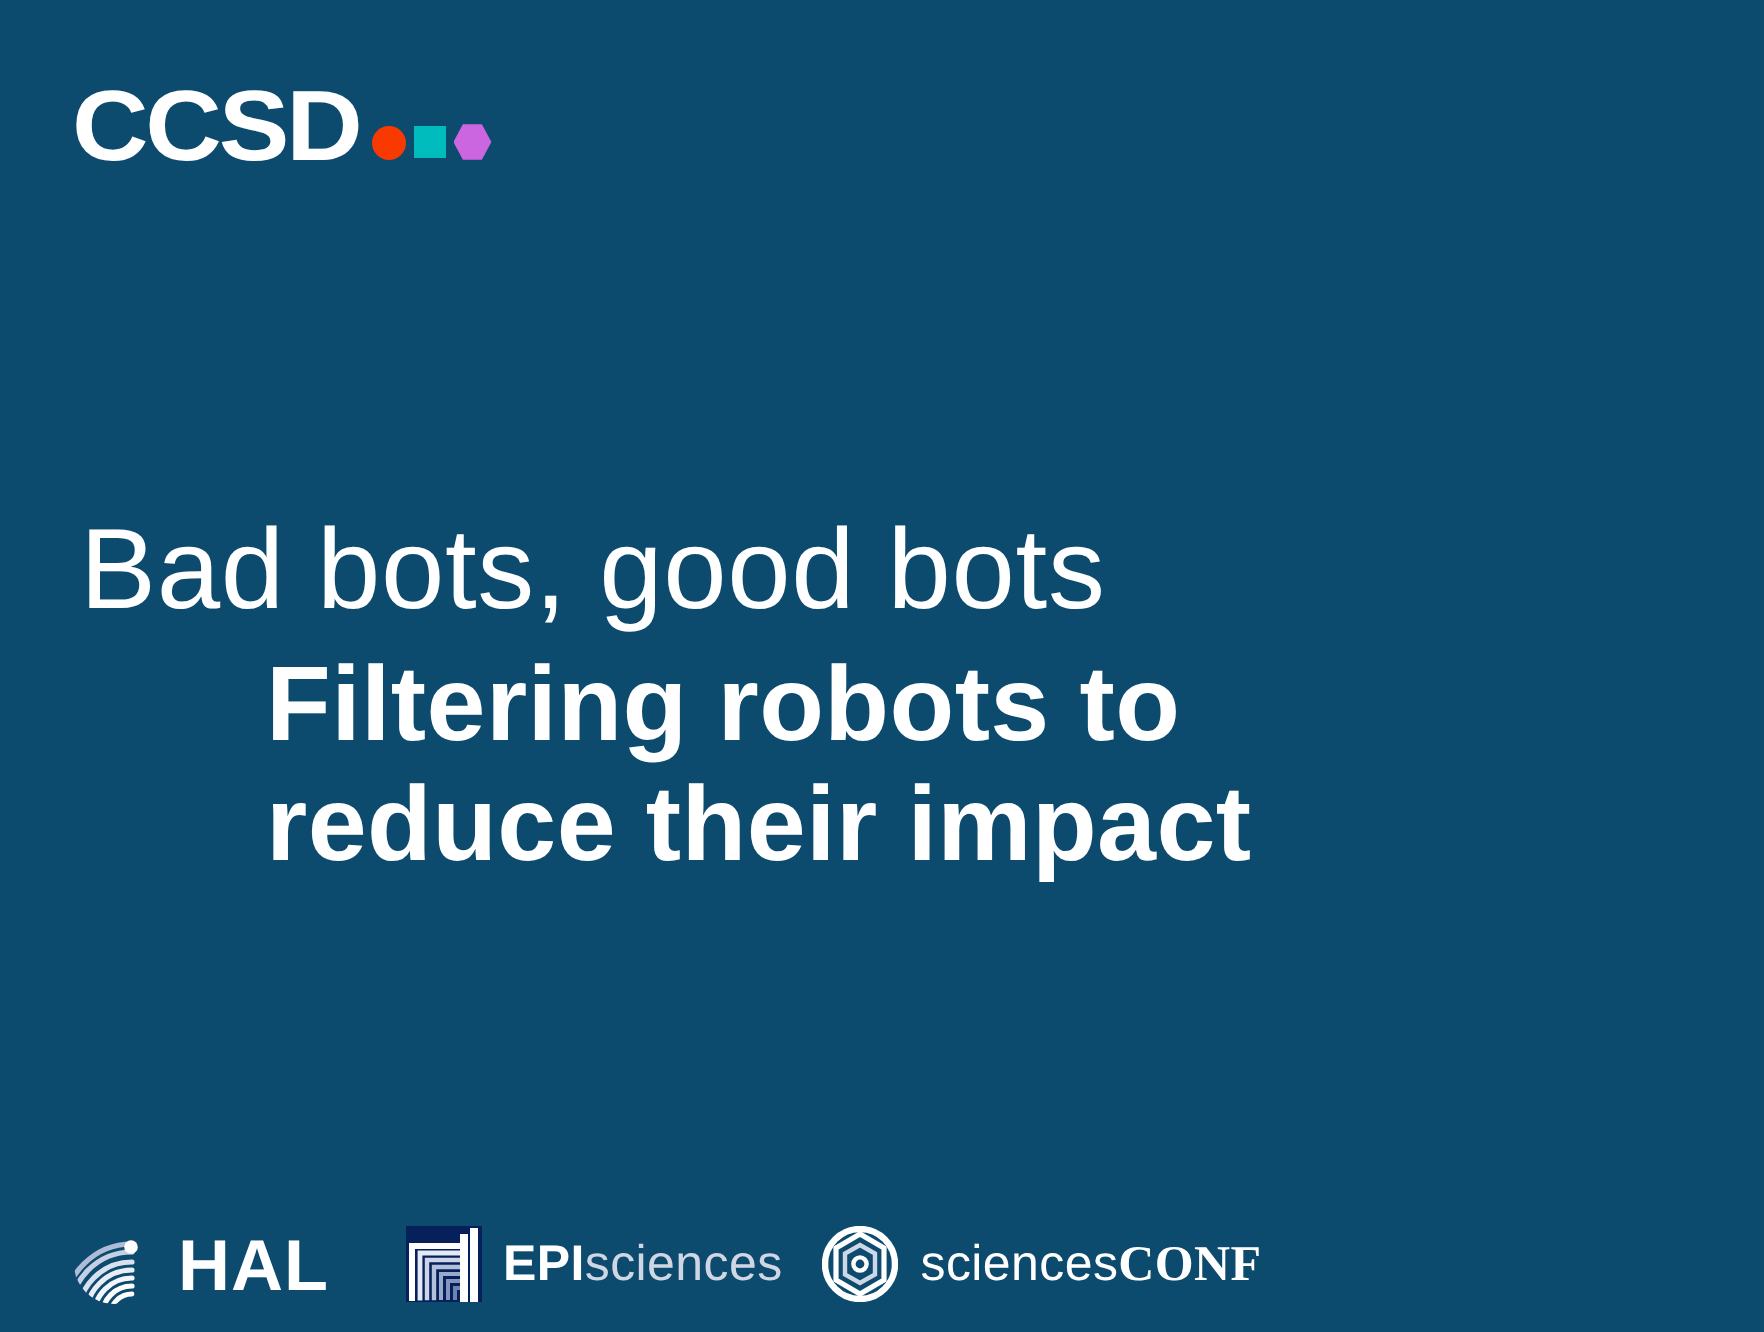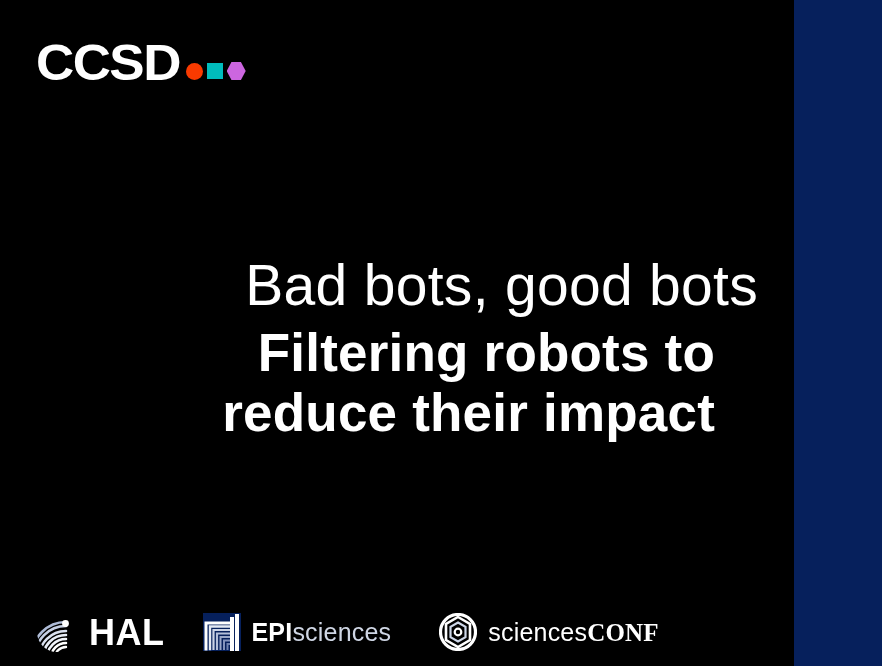--- a/index.html
+++ b/index.html
@@ -8,23 +8,23 @@
   }
   body {
     width: 882px;
     height: 666px;
     overflow: hidden;
     font-family: "Liberation Sans", sans-serif;
     background: #06205c;
   }
   .slide {
     position: relative;
-    width: 794px;
+    width: 882px;
     height: 666px;
-    background: #000000;
+    background: #0c4a6e;
     overflow: hidden;
   }
 
   
   .brand {
     position: absolute;
     left: 36px;
     top: 38px;
     display: flex;
     align-items: center;
@@ -63,24 +63,24 @@
   .shape-hex {
     width: 19px;
     height: 19px;
     background: #cc66e0;
     clip-path: polygon(25% 3%, 75% 3%, 100% 50%, 75% 97%, 25% 97%, 0% 50%);
   }
 
   
   .title-block {
     position: absolute;
-    left: 16px;
+    left: 4px;
     right: 0;
     top: 252px;
-    text-align: right;
+    text-align: left;
     padding: 0 36px;
   }
   .title-main {
     color: #ffffff;
     font-family: "Liberation Sans", sans-serif;
     font-weight: 400;
     font-size: 57px;
     line-height: 66px;
     letter-spacing: 0.3px;
     margin: 0;
@@ -105,21 +105,21 @@
     bottom: 12px;
     display: flex;
     align-items: center;
   }
   .logo {
     display: flex;
     align-items: center;
     height: 44px;
   }
   .logo-hal { margin-right: 38px; }
-  .logo-epi { margin-right: 48px; }
+  .logo-epi { margin-right: 20px; }
 
   .logo-mark {
     display: block;
     flex: 0 0 auto;
   }
   .logo-text {
     color: #ffffff;
     font-family: "Liberation Sans", sans-serif;
     white-space: nowrap;
     -webkit-font-smoothing: antialiased;

